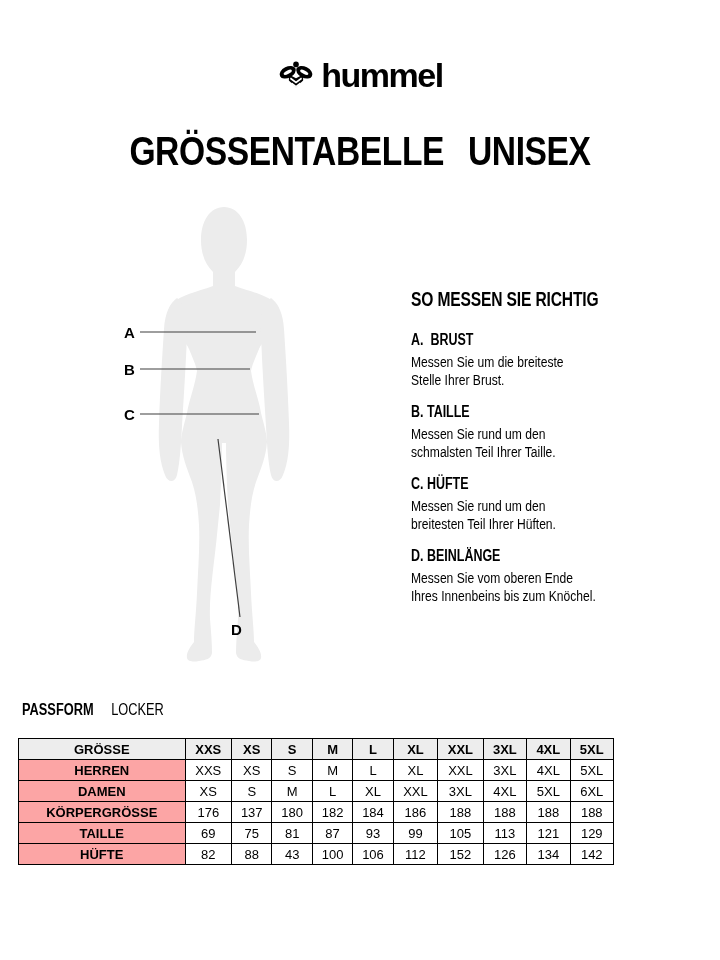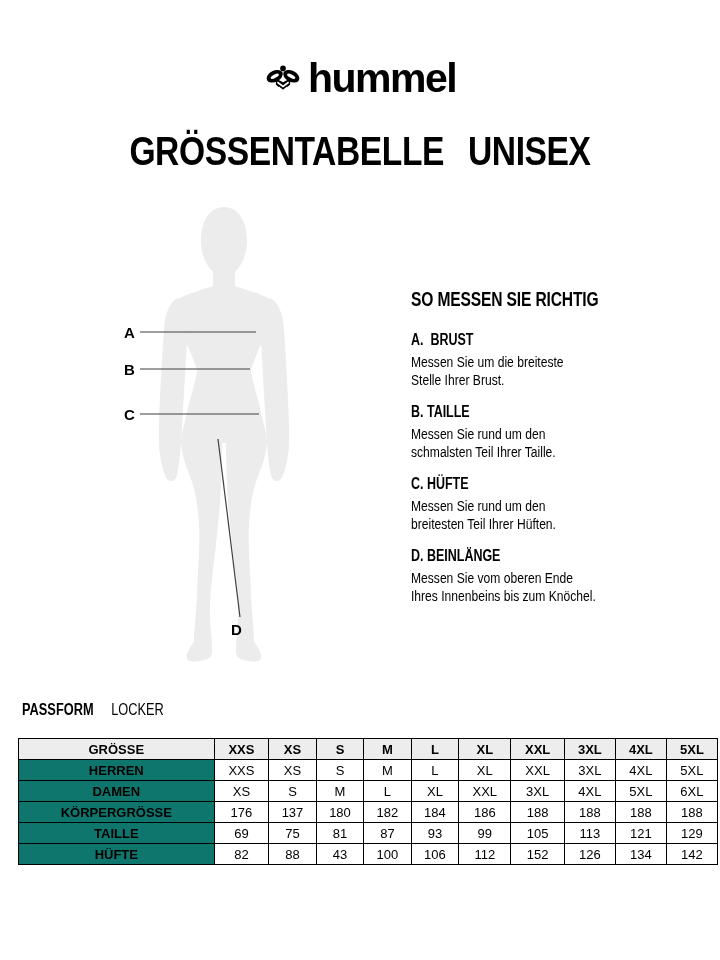--- a/index.html
+++ b/index.html
@@ -8,21 +8,21 @@
     width: 720px; height: 960px; position: relative;
     background: #ffffff; color: #000;
     font-family: "Liberation Sans", sans-serif;
     overflow: hidden;
   }
 
   
   .logo-row { position: absolute; top: 58px; left: 0; width: 720px;
     display: flex; justify-content: center; align-items: center; gap: 6px; }
   .bee-svg { width: 38px; height: 30px; display: block; margin-top: 2px; }
-  .wordmark { font-size: 41px; font-weight: 700; letter-spacing: -1.5px; line-height: 1; }
+  .wordmark { font-size: 34px; font-weight: 700; letter-spacing: -1.5px; line-height: 1; }
 
   
   .page-title { position: absolute; top: 102px; left: 0; width: 720px;
     text-align: center; font-size: 40px; font-weight: 700; line-height: 1.1;
     letter-spacing: -0.5px; word-spacing: 18px; transform: scaleX(0.84); }
 
   
   .figure { position: absolute; left: 110px; top: 195px; width: 240px; height: 500px; }
   .figure svg { position: absolute; left: 0; top: 0; }
   .measure-label { position: absolute; font-weight: 700; font-size: 15px; line-height: 1; }
@@ -41,27 +41,27 @@
 
   
   .passform-row { position: absolute; left: 22px; top: 701px;
     display: flex; gap: 22px; align-items: baseline; font-size: 16px;
     transform: scaleX(0.8); transform-origin: top left; }
   .passform-label { font-weight: 700; }
   .passform-value { font-weight: 400; }
 
   
   .size-table-wrap { position: absolute; left: 18px; top: 738px; width: 684px; }
-  table.size-table { border-collapse: collapse; width: 700px; }
+  table.size-table { border-collapse: collapse; width: 596px; }
   .size-table th, .size-table td {
     border: 1px solid #000; height: 21px; padding: 0 3px;
     text-align: center; vertical-align: middle; font-size: 13px; line-height: 1;
   }
   .size-table thead th { background: #ededed; font-weight: 700; }
-  .size-table tbody th { background: #0f766e; font-weight: 700; }
+  .size-table tbody th { background: #fca5a5; font-weight: 700; }
   .size-table td { font-weight: 400; }
 </style>
 </head>
 <body>
 
 <div class="logo-row">
   <svg class="bee-svg" viewBox="0 0 100 80" aria-hidden="true">
     <circle cx="50" cy="9" r="7.5" fill="#000"></circle>
     <g transform="rotate(-27 28 30)">
       <ellipse cx="28" cy="30" rx="23" ry="15" fill="#000"></ellipse>

